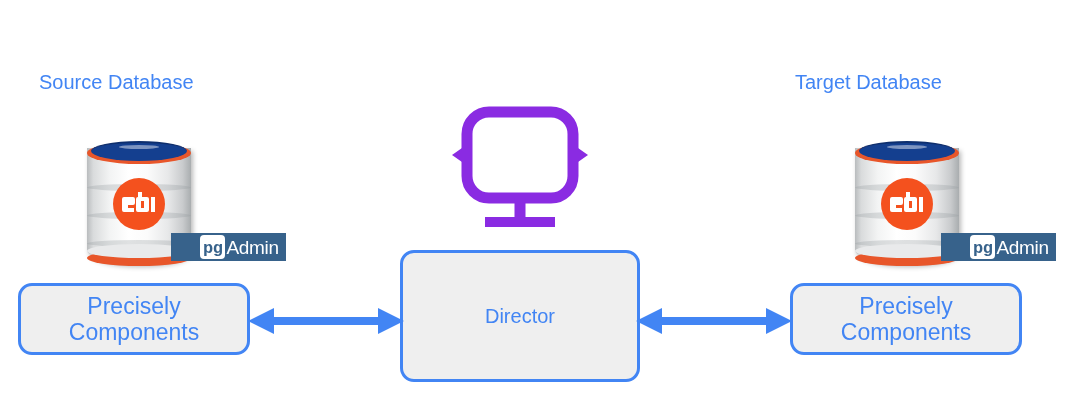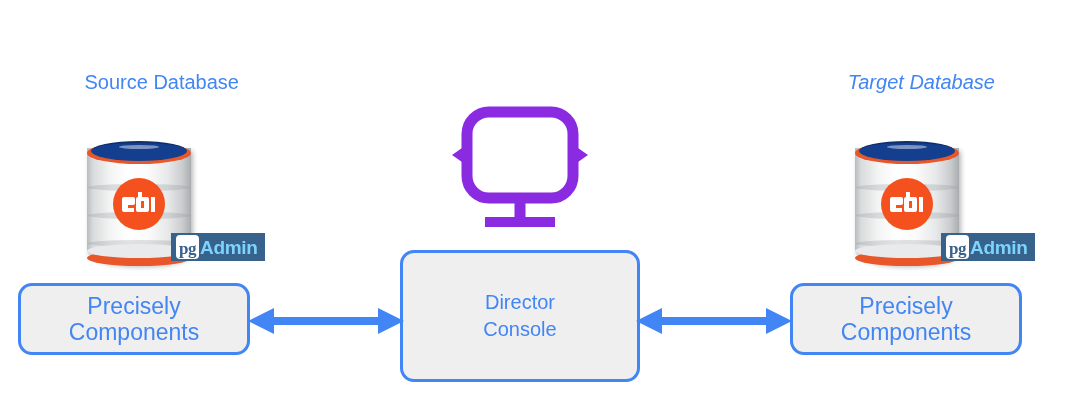--- a/index.html
+++ b/index.html
@@ -16,21 +16,21 @@
     width: 1080px;
     height: 404px;
     background: #ffffff;
     overflow: hidden;
   }
 
   
   .db-label {
     position: absolute;
     width: 200px;
-    text-align: right;
+    text-align: left;
     color: #4285f4;
     font-size: 20px;
     line-height: 25px;
     font-family: "Liberation Sans", sans-serif;
   }
 
   
   .rbox {
     position: absolute;
     box-sizing: border-box;
@@ -147,26 +147,27 @@
     box-sizing: border-box;
   }
   .pgadmin .pg {
     background: #ffffff;
     color: #37628b;
     font-weight: bold;
     font-size: 17px;
     line-height: 17px;
     padding: 5px 3px 2px 3px;
     border-radius: 4px;
-    font-family: Liberation Serif, serif;
+    font-family: Liberation Mono, monospace;
     letter-spacing: -0.5px;
+    margin-left: 24px;
   }
   .pgadmin .admin {
-    color: #7dd3fc;
-    font-weight: bold;
+    color: #ffffff;
+    font-weight: normal;
     font-size: 19px;
     line-height: 19px;
     margin-left: 1px;
     font-family: "Liberation Sans", sans-serif;
     letter-spacing: -0.3px;
   }
 
   
   .monitor {
     position: absolute;
@@ -219,36 +220,35 @@
   <svg class="monitor" width="160" height="126" viewBox="0 0 160 126">
     <rect x="27" y="10" width="106" height="86" rx="22" ry="22" fill="none" stroke="#8a2be2" stroke-width="11"></rect>
     <rect x="74.5" y="96" width="11" height="22" fill="#8a2be2"></rect>
     <rect x="45" y="115" width="70" height="10" fill="#8a2be2"></rect>
     <path d="M22 46 L22 60 L12 53 Z" fill="#8a2be2"></path>
     <path d="M138 46 L138 60 L148 53 Z" fill="#8a2be2"></path>
   </svg>
 
   <div class="rbox center" style="left:400px; top:250px; width:240px; height:132px;">
     <span class="ln">Director</span>
-    <span class="ln">Console</span>
   </div>
 
   <svg class="arrow" style="left:248px; top:304px;" width="156" height="34" viewBox="0 0 156 34">
     <rect x="22" y="13" width="112" height="8" fill="#4285f4"></rect>
     <path d="M0 17 L26 4 L26 30 Z" fill="#4285f4"></path>
     <path d="M156 17 L130 4 L130 30 Z" fill="#4285f4"></path>
   </svg>
 
   <svg class="arrow" style="left:636px; top:304px;" width="156" height="34" viewBox="0 0 156 34">
     <rect x="22" y="13" width="112" height="8" fill="#4285f4"></rect>
     <path d="M0 17 L26 4 L26 30 Z" fill="#4285f4"></path>
     <path d="M156 17 L130 4 L130 30 Z" fill="#4285f4"></path>
   </svg>
 
-  <div class="db-label" style="left:795px; top:70px;font-style:italic;">
+  <div class="db-label" style="left:795px; top:70px;">
     <span class="ln">Target</span>
     <span class="ln">Database</span>
   </div>
 
   <div class="cyl" style="left:855px; top:140px;">
     <div class="body"></div>
     <div class="rib" style="top:44px;"></div>
     <div class="rib" style="top:72px;"></div>
     <div class="rib" style="top:100px;"></div>
     <div class="rim-bot"></div>

